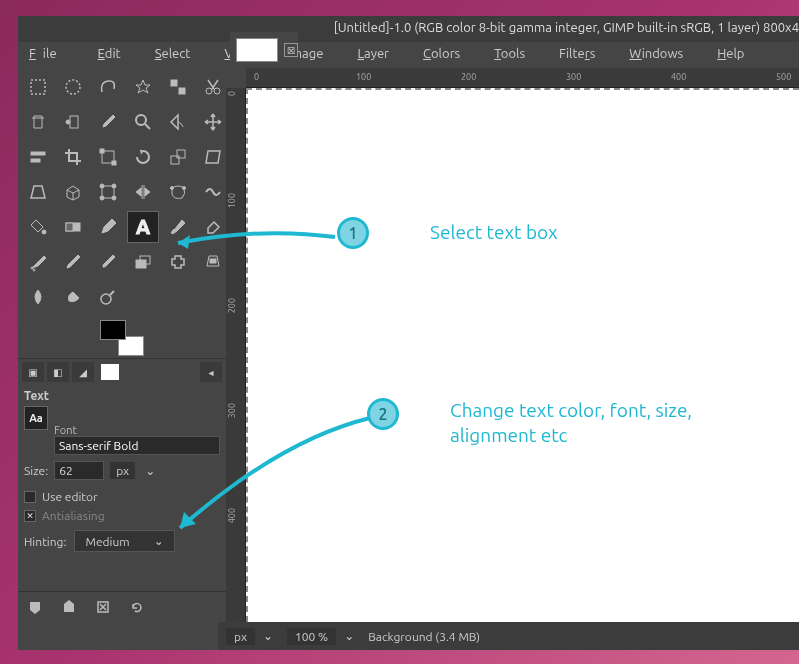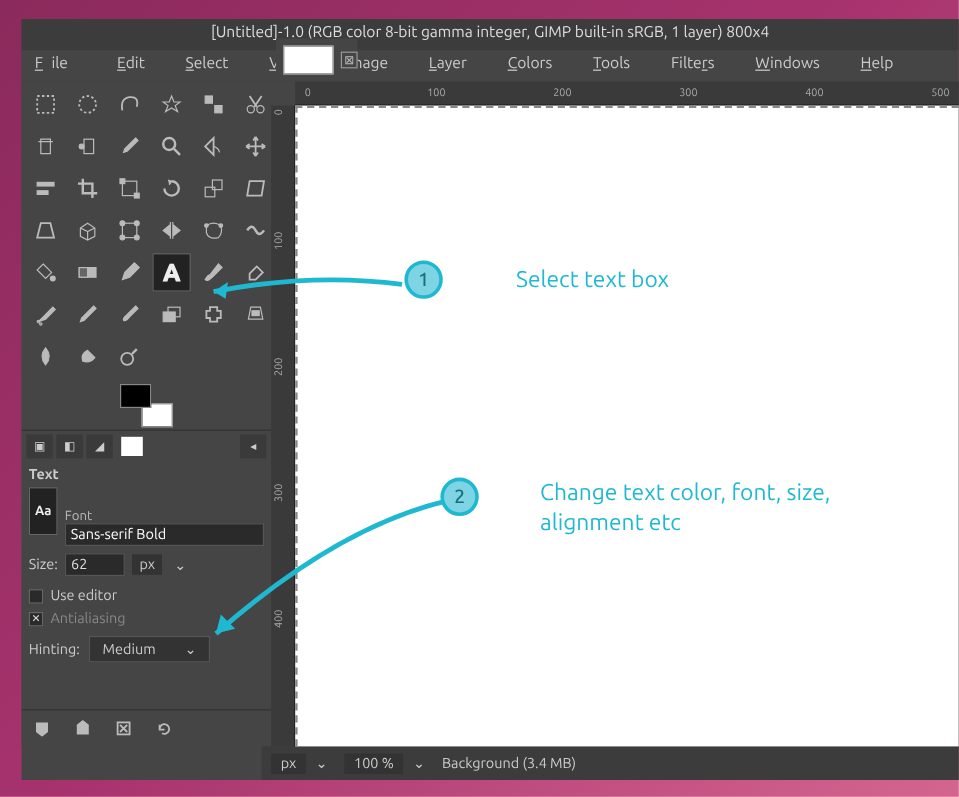--- a/index.html
+++ b/index.html
@@ -1,18 +1,18 @@
 <!DOCTYPE html>
 <html><head>
 <meta charset="utf-8">
 <style>
 * { margin: 0; padding: 0; box-sizing: border-box; font-family: "Ubuntu", "DejaVu Sans", sans-serif; }
 body { background: linear-gradient(135deg, #8b2a5c 0%, #a8336e 50%, #d4658f 100%); width: 799px; height: 664px; overflow: hidden; position: relative; }
 .window { position: absolute; top: 16px; left: 18px; right: 0; height: 634px; background: #454545; color: #ccc; display: flex; flex-direction: column; }
-.titlebar { background: #3c3c3c; color: #ddd; font-size: 13px; text-align: center; padding: 4px 0 8px; }
+.titlebar { background: #3c3c3c; color: #ddd; font-size: 13px; text-align: right; padding: 4px 0 8px; }
 .menubar { background: #454545; display: flex; gap: 20px; padding: 2px 4px 6px; font-size: 13px; }
 .menubar span { padding: 2px 7px; cursor: pointer; }
 .menubar span u { text-decoration: underline; }
 .body { flex: 1; display: flex; }
 .left { width: 208px; background: #454545; display: flex; flex-direction: column; }
 .doctabs { height: 36px; display: flex; align-items: center; padding-left: 6px; background: #454545; gap: 6px; }
 .thumb { width: 42px; height: 24px; background: #fff; border: 1px solid #888; }
 .closex { width: 14px; height: 14px; border: 1px solid #999; color: #bbb; font-size: 10px; display: flex; align-items: center; justify-content: center; }
 .toolbox { display: grid; grid-template-columns: repeat(6, 32px); grid-auto-rows: 32px; gap: 3px; padding: 3px 4px; }
 .tool { width: 32px; height: 32px; display: flex; align-items: center; justify-content: center; }
@@ -22,21 +22,21 @@
 .swatches { position: relative; width: 44px; height: 36px; margin: 4px auto 2px; }
 .sw { position: absolute; width: 26px; height: 20px; border: 1px solid #888; }
 .sw.fg { background: #000; top: 0; left: 0; z-index: 2; }
 .sw.bg { background: #fff; bottom: 0; right: 0; }
 .opttabs { display: flex; gap: 3px; padding: 3px 4px; align-items: center; border-top: 1px solid #333; }
 .opttab { width: 22px; height: 20px; background: #3a3a3a; display: flex; align-items: center; justify-content: center; font-size: 10px; }
 .opttab.sq { background: #fff; width: 18px; height: 16px; margin-left: 4px; }
 .toolopts { flex: 1; padding: 4px 6px; font-size: 12px; color: #ccc; }
 .toolopts .title { font-weight: bold; font-size: 12px; margin-bottom: 4px; }
 .fontrow { display: flex; gap: 6px; align-items: flex-start; margin-bottom: 6px; }
-.aa { width: 24px; height: 40px; background: #222; border: 1px solid #666; color: #eee; font-size: 11px; font-weight: bold; display: flex; align-items: center; justify-content: center; }
+.aa { width: 24px; height: 24px; background: #222; border: 1px solid #666; color: #eee; font-size: 11px; font-weight: bold; display: flex; align-items: center; justify-content: center; }
 .fontcol { flex: 1; margin-top: 18px; }
 .fontlabel { font-size: 11px; color: #bbb; }
 .fontinput { background: #2a2a2a; border: 1px solid #555; color: #ffffff; font-size: 12px; padding: 2px 4px; width: 100%; }
 .sizerow { display: flex; align-items: center; gap: 6px; margin-bottom: 10px; }
 .sizerow input { background: #2a2a2a; border: 1px solid #555; color: #ddd; width: 50px; padding: 2px 4px; font-size: 12px; }
 .unit { background: #333; padding: 2px 6px; font-size: 12px; }
 .chev { font-size: 12px; color: #ccc; padding: 0 4px; }
 .check { display: flex; align-items: center; gap: 6px; margin-bottom: 6px; font-size: 12px; }
 .checkbox { width: 12px; height: 12px; background: #2a2a2a; border: 1px solid #666; display: flex; align-items: center; justify-content: center; font-size: 9px; color: #ddd; }
 .checked::after { content: "✕"; }

